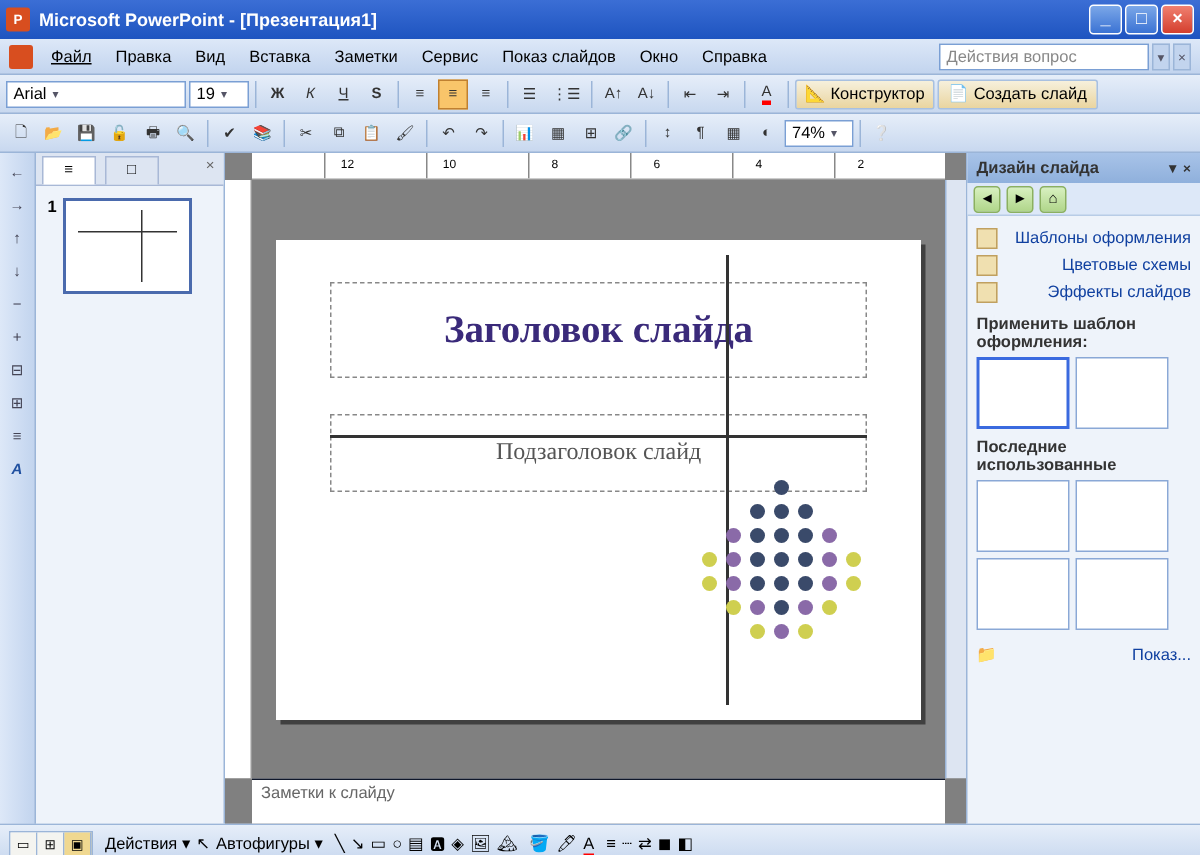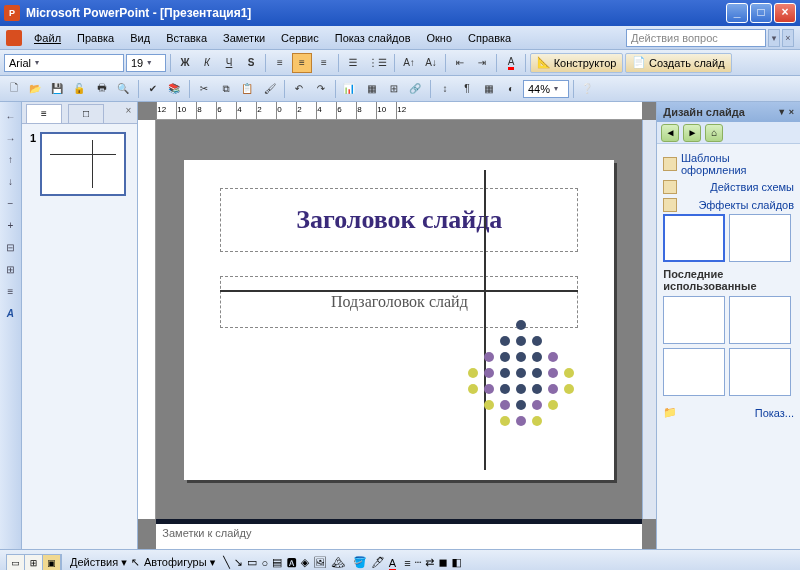--- a/index.html
+++ b/index.html
@@ -32,47 +32,47 @@
 .thumbs .list { padding: 8px; }
 .tslide { display: flex; gap: 4px; }
 .tslide .num { font-size: 11px; font-weight: bold; }
 .tslide .mini { width: 86px; height: 64px; background: #fff; border: 2px solid #4a6aad; position: relative; }
 .tslide .mini::after { content: ""; position: absolute; left: 8px; right: 8px; top: 20px; border-top: 1px solid #333; }
 .tslide .mini::before { content: ""; position: absolute; left: 50px; top: 6px; bottom: 6px; border-left: 1px solid #333; }
 .center { flex: 1; background: #808080; display: flex; flex-direction: column; position: relative; }
 .hruler { height: 18px; background: #fff; border-bottom: 1px solid #999; position: relative; margin-left: 18px; margin-right: 14px; overflow: hidden; font-size: 8px; }
 .cbody { flex: 1; display: flex; overflow: hidden; }
 .vruler { width: 18px; background: #fff; border-right: 1px solid #999; position: relative; }
-.canvas { flex: 1; position: relative; display: flex; align-items: center; justify-content: center; padding: 28px; }
+.canvas { flex: 1; position: relative; display: flex; align-items: center; justify-content: center; padding: 16px; }
 .slide { width: 430px; height: 320px; background: #fff; box-shadow: 3px 3px 0 rgba(0,0,0,.5); position: relative; padding: 28px 36px; }
 .slide .vline { position: absolute; top: 10px; bottom: 10px; left: 300px; border-left: 2px solid #333; }
 .slide .hline { position: absolute; left: 36px; right: 36px; top: 130px; border-top: 2px solid #333; }
 .ph { border: 1px dashed #888; padding: 16px; text-align: center; margin-bottom: 24px; }
 .ph.title { font-size: 26px; color: #3a2a7a; font-weight: bold; font-family: Georgia, serif; }
 .ph.sub { font-size: 16px; color: #555; font-family: Georgia, serif; margin-top: 22px; }
 .dots { position: absolute; right: 36px; bottom: 40px; width: 110px; height: 120px; display: grid; grid-template-columns: repeat(7,12px); grid-auto-rows: 12px; gap: 4px; }
 .dots span { width: 10px; height: 10px; border-radius: 50%; display: block; }
 .vscroll { width: 14px; background: #dde5f2; border-left: 1px solid #9bb5d8; }
-.notes { height: 30px; background: #fff; border-top: 5px solid #0f172a; margin: 0 14px 0 18px; padding: 3px 6px; color: #666; font-size: 11px; }
+.notes { height: 30px; background: #fff; border-top: 1px solid #0f172a; margin: 0 14px 0 18px; padding: 3px 6px; color: #666; font-size: 11px; }
 .taskpane { width: 158px; background: #eef3fa; border-left: 1px solid #9bb5d8; display: flex; flex-direction: column; }
 .tp-hdr { height: 20px; background: linear-gradient(#a8c3e8,#8fb0dc); display: flex; align-items: center; padding: 0 6px; font-weight: bold; color: #333; font-size: 11px; }
 .tp-hdr .arr { margin-left: auto; font-size: 9px; }
 .tp-nav { height: 22px; background: #dde8f8; display: flex; align-items: center; padding: 0 4px; gap: 4px; border-bottom: 1px solid #b8cce6; }
 .tp-nav .nb { width: 18px; height: 18px; border: 1px solid #8bb060; border-radius: 3px; background: linear-gradient(#d8f0c0,#b0d68a); text-align: center; font-size: 10px; line-height: 16px; }
 .tp-body { padding: 6px; flex: 1; overflow: auto; }
 .tp-link { display: flex; align-items: center; gap: 4px; padding: 2px 0; color: #1040a0; font-size: 11px; justify-content: space-between; }
 .tp-link .li { width: 14px; height: 14px; background: #f0e0b0; border: 1px solid #c0a060; }
 .tp-sec { font-weight: bold; font-size: 11px; margin: 6px 0 4px; color: #333; }
 .tp-thumbs { display: flex; flex-wrap: wrap; gap: 4px; }
 .tp-thumbs .tt { width: 62px; height: 48px; background: #fff; border: 1px solid #8aa8d6; position: relative; }
 .tp-thumbs .tt.sel { border: 2px solid #3a6adf; }
 .dbar { height: 26px; background: linear-gradient(#e6eef9,#c8d8ef); display: flex; align-items: center; padding: 0 6px; gap: 4px; border-top: 1px solid #9bb5d8; }
 .viewbtns { display: flex; gap: 0; border: 1px solid #9bb5d8; margin-right: 4px; }
 .viewbtns .vb { width: 18px; height: 16px; border-right: 1px solid #9bb5d8; font-size: 9px; text-align: center; line-height: 16px; background: #f4f4f0; }
-.hruler .tk { display: inline-block; width: 20px; text-align: left; border-left: 1px solid #888; height: 100%; padding-top: 3px; }
+.hruler .tk { display: inline-block; width: 20px; text-align: right; border-left: 1px solid #888; height: 100%; padding-top: 3px; margin-left: 48px; }
 </style>
 </head>
 <body>
 
 <div class="titlebar">
   <div class="app-icon">P</div>
   <div class="title">Microsoft PowerPoint - [Презентация1]</div>
   <div class="wbtn min">_</div>
   <div class="wbtn max">□</div>
   <div class="wbtn close">×</div>
@@ -160,21 +160,21 @@
   <div class="tb">📊</div>
   <div class="tb">▦</div>
   <div class="tb">⊞</div>
   <div class="tb">🔗</div>
   <div class="sep"></div>
   <div class="tb">↕</div>
   <div class="tb">¶</div>
   <div class="tb">▦</div>
   <div class="tb">◐</div>
   <div class="combo" style="width:46px">
-      <span>44%</span>
+      <span>74%</span>
       <span class="arr">▾</span>
     </div>
   <div class="sep"></div>
   <div class="tb" style="color:#2060c0">❔</div>
 </div>
 
 <div class="work">
   <div class="lefttools">
     <div class="lt">←</div>
     <div class="lt">→</div>
@@ -282,26 +282,27 @@
       <div class="nb">►</div>
       <div class="nb">⌂</div>
     </div>
     <div class="tp-body">
       <div class="tp-link">
           <div class="li"></div>
           <span>Шаблоны оформления</span>
         </div>
       <div class="tp-link">
           <div class="li"></div>
-          <span>Действия схемы</span>
+          <span>Цветовые схемы</span>
         </div>
       <div class="tp-link">
           <div class="li"></div>
           <span>Эффекты слайдов</span>
         </div>
+      <div class="tp-sec">Применить шаблон оформления:</div>
       <div class="tp-thumbs">
         <div class="tt sel"></div>
         <div class="tt"></div>
       </div>
       <div class="tp-sec">Последние использованные</div>
       <div class="tp-thumbs">
         <div class="tt"></div>
         <div class="tt"></div>
         <div class="tt"></div>
         <div class="tt"></div>

